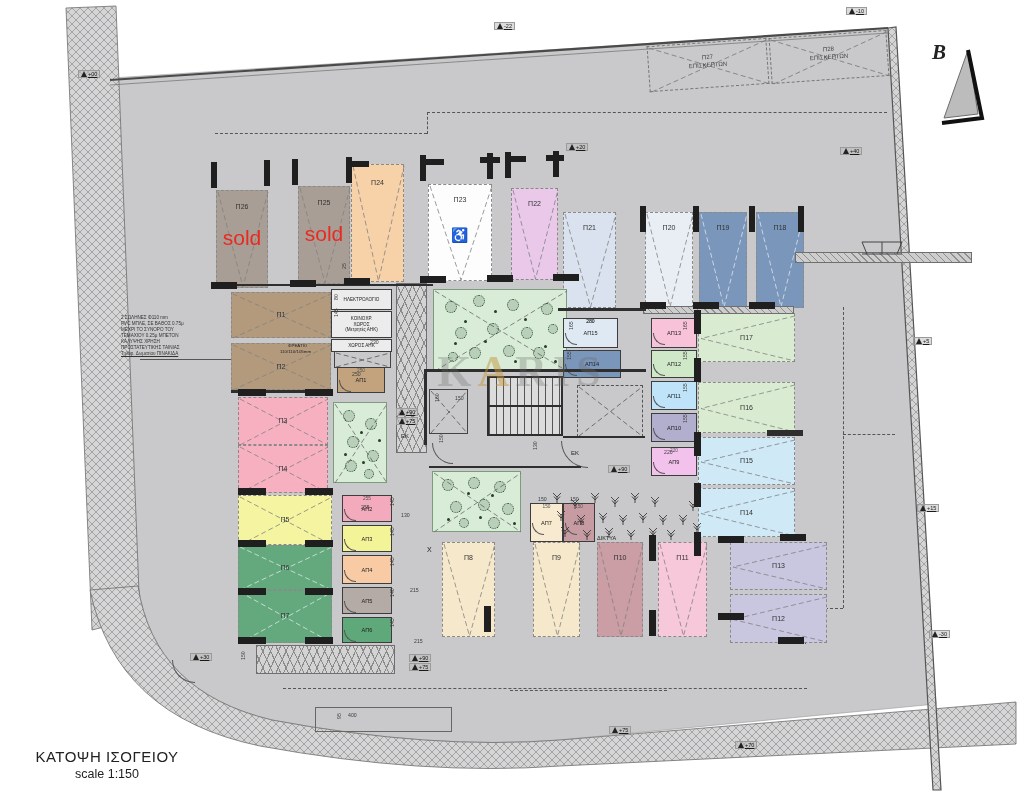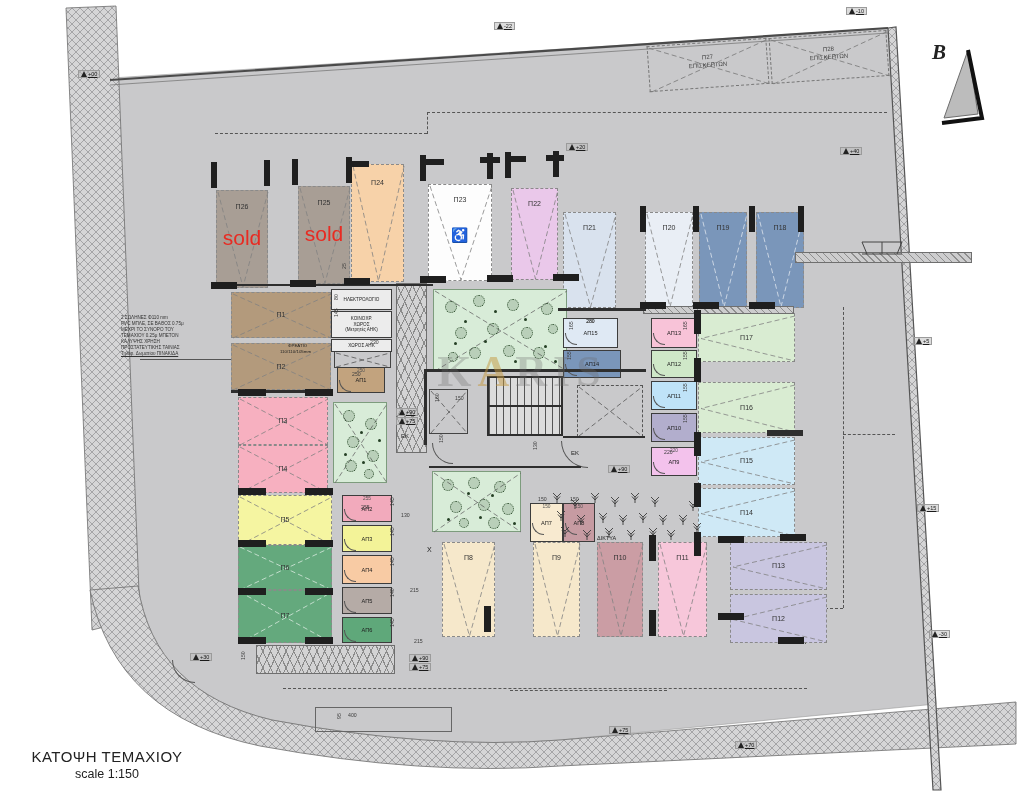--- a/index.html
+++ b/index.html
@@ -735,16 +735,16 @@
       <path d="M42,12 L56,80 L16,85" fill="none" stroke="#111" stroke-width="4"></path>
     </svg>
     <span class="b">B</span>
   </div>
 
   <svg class="gate" width="48" height="24" viewBox="0 0 48 24">
     <path d="M4,18 H44 M9,18 L4,6 M39,18 L44,6 M4,6 H44 M24,18 L24,6" fill="none" stroke="#444" stroke-width="1"></path>
   </svg>
 
   <div class="title-block">
-    <div class="t1">ΚΑΤΟΨΗ ΤΕΜΑΧΙΟΥ</div>
+    <div class="t1">ΚΑΤΟΨΗ ΙΣΟΓΕΙΟΥ</div>
     <div class="t2">scale 1:150</div>
   </div>
 </div>
 
 </body></html>

